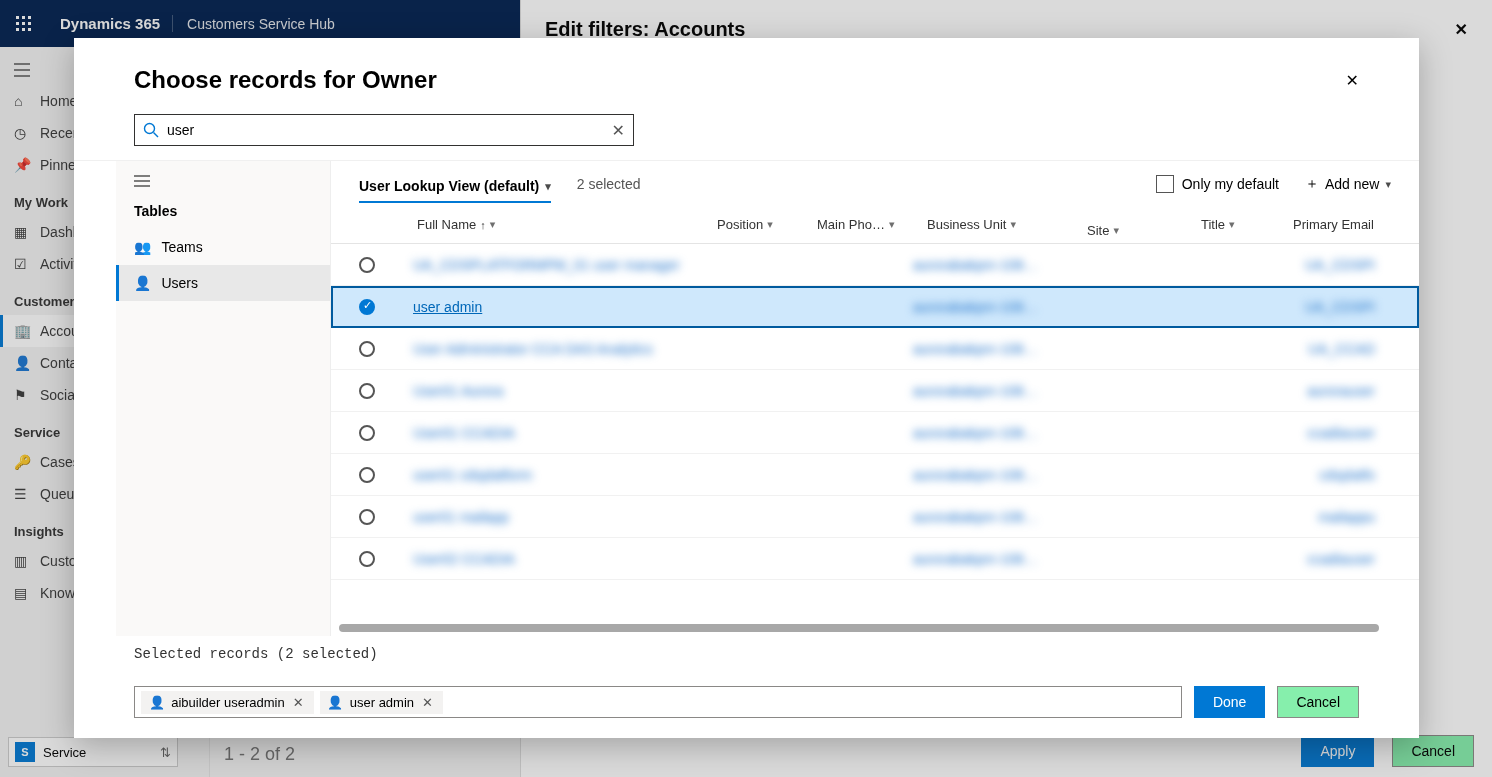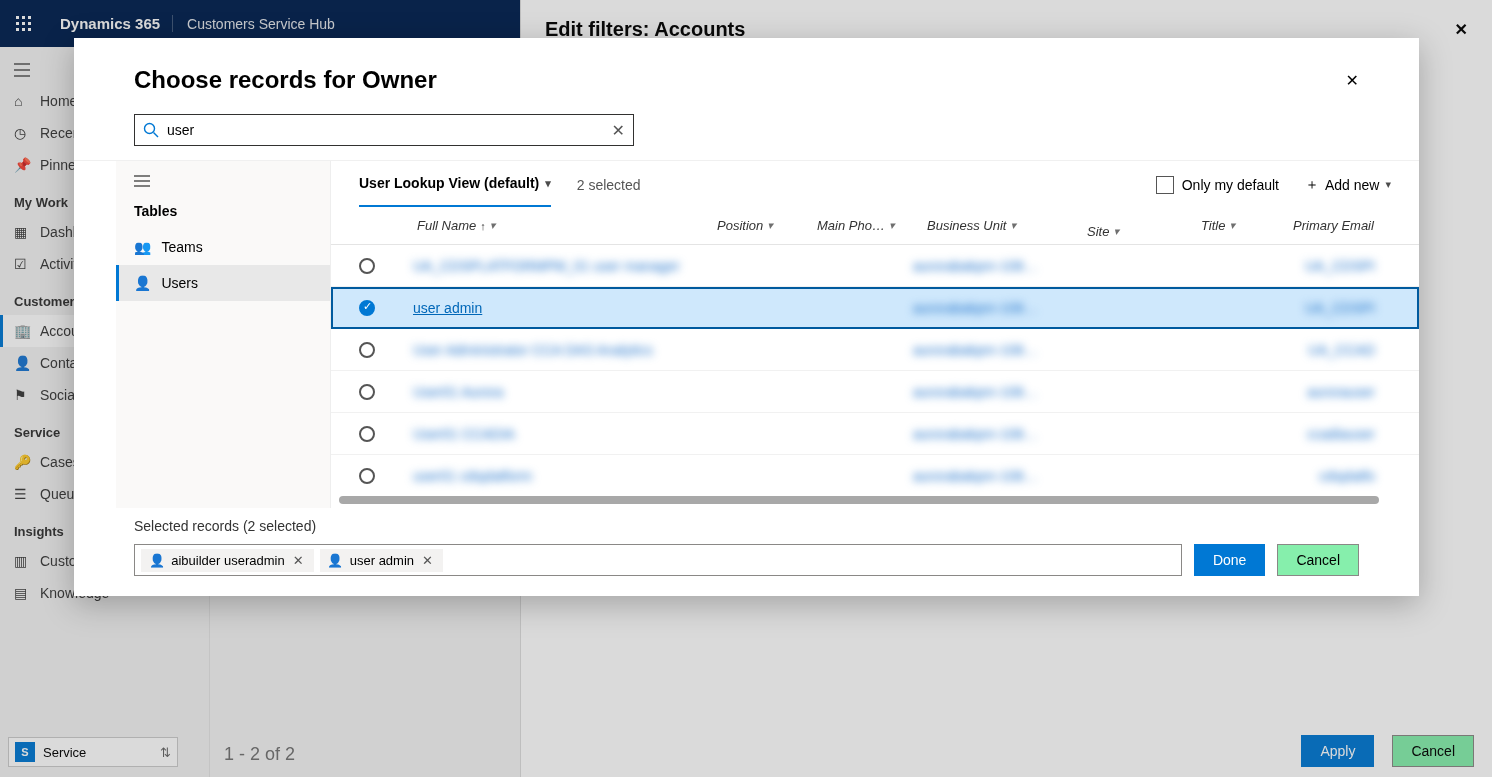--- a/index.html
+++ b/index.html
@@ -29,56 +29,56 @@
 .filter-panel .fp-head { padding: 18px 24px; font-size: 20px; font-weight: 700; display: flex; align-items: center; }
 .filter-panel .fp-close { margin-left: auto; font-size: 16px; cursor: pointer; }
 .filter-panel .fp-foot { position: absolute; bottom: 10px; right: 18px; display: flex; gap: 18px; }
 .btn { border: 1px solid #8a8886; background: #86efac; padding: 7px 18px; font-size: 14px; cursor: pointer; }
 .btn.primary { background: #0078d4; border-color: #0078d4; color: #fff; }
 
 
 .overlay { position: absolute; inset: 0; background: rgba(50,50,50,0.18); }
 
 
-.modal { position: absolute; left: 74px; top: 38px; width: 1345px; height: 558px; background: #fff; box-shadow: 0 8px 30px rgba(0,0,0,.25); display: flex; flex-direction: column; overflow: hidden; }
+.modal { position: absolute; left: 74px; top: 38px; width: 1345px; height: 700px; background: #fff; box-shadow: 0 8px 30px rgba(0,0,0,.25); display: flex; flex-direction: column; overflow: hidden; }
 .modal-head { padding: 28px 60px 12px 60px; display: flex; align-items: center; }
 .modal-title { font-size: 24px; font-weight: 600; }
 .modal-close { margin-left: auto; cursor: pointer; }
 
 .search-box { margin: 8px 60px 14px; width: 500px; height: 32px; border: 1px solid #323130; display: flex; align-items: center; padding: 0 8px; gap: 8px; }
 .search-box input { border: none; outline: none; flex: 1; font-size: 14px; }
 .search-box .sclear { cursor: pointer; color: #555; }
 
 .modal-body { display: flex; flex: 1; overflow: hidden; border-top: 1px solid #f0f0f0; }
 
 .tables-side { width: 215px; background: #faf9f8; border-right: 1px solid #eee; padding: 8px 0; margin-left: 42px; }
 .tables-side .thd { padding: 6px 18px; }
 .tables-side .tlabel { font-weight: 600; font-size: 14px; padding: 10px 18px; }
 .tables-side .tbl-item { display: flex; align-items: center; gap: 10px; padding: 10px 18px; font-size: 14px; cursor: pointer; }
 .tables-side .tbl-item.active { background: #e8e8e8; border-left: 3px solid #0078d4; padding-left: 15px; }
 
 .grid-area { flex: 1; display: flex; flex-direction: column; overflow: hidden; }
 .grid-toolbar { display: flex; align-items: center; padding: 14px 28px 0; gap: 26px; font-size: 14px; }
-.view-picker { font-weight: 600; padding-bottom: 14px; border-bottom: 2px solid #0078d4; display: flex; align-items: center; gap: 6px; cursor: pointer; justify-content: space-between; }
+.view-picker { font-weight: 600; padding-bottom: 7px; border-bottom: 2px solid #0078d4; display: flex; align-items: center; gap: 6px; cursor: pointer; justify-content: space-between; }
 .selcount { color: #555; padding-bottom: 13px; }
 .tb-spacer { flex: 1; }
 .chk-label { display: flex; align-items: center; gap: 8px; padding-bottom: 13px; cursor: pointer; }
 .chk-box { width: 18px; height: 18px; border: 1px solid #555; }
 .add-new { display: flex; align-items: center; gap: 6px; padding-bottom: 13px; cursor: pointer; }
 
 .grid-head { display: flex; padding: 0 4px; border-bottom: 1px solid #e4e4e4; font-size: 13px; color: #333; height: 38px; align-items: center; }
 .col-sel { width: 72px; }
 .col-name { width: 300px; }
 .col-pos { width: 100px; }
 .col-phone { width: 110px; }
 .col-bu { width: 160px; }
 .col-site { width: 114px; margin-top: 12px; }
 .col-title { width: 92px; }
 .col-email { width: 96px; text-align: right; }
-.gh { display: flex; align-items: center; gap: 4px; padding-left: 10px; cursor: pointer; font-style: italic; }
+.gh { display: flex; align-items: center; gap: 4px; padding-left: 10px; cursor: pointer; }
 .sort-ico { font-size: 11px; }
 .chev { font-size: 11px; opacity: .7; }
 
 .grid-rows { flex: 1; overflow-y: auto; }
 .grid-row { display: flex; height: 42px; align-items: center; border-bottom: 1px solid #f1f1f1; font-size: 14px; }
 .grid-row.selected { background: #cfe8fc; outline: 2px solid #005a9e; outline-offset: -2px; }
 .row-sel { width: 72px; display: flex; justify-content: center; }
 .circle { width: 16px; height: 16px; border: 2px solid #555; border-radius: 50%; }
 .circle.checked { background: #0078d4; border-color: #0078d4; position: relative; }
 .circle.checked::after { content: "✓"; color: #fff; font-size: 11px; position: absolute; top: -2px; left: 2px; }
@@ -87,21 +87,21 @@
 .row-pos { width: 100px; }
 .row-phone { width: 110px; }
 .row-bu { width: 160px; color: #1a6fc9; }
 .row-site { width: 114px; }
 .row-title { width: 92px; }
 .row-email { width: 96px; color: #1a6fc9; text-align: right; }
 
 .hscroll { height: 8px; background: #a8a8a8; margin: 2px 40px 4px 8px; border-radius: 4px; }
 
 .modal-foot { padding: 10px 60px 20px; }
-.sel-label { font-size: 14px; color: #333; margin-bottom: 10px; }
+.sel-label { font-size: 14px; color: #333; margin-bottom: 24px; font-family: Liberation Mono, monospace; }
 .sel-row { display: flex; gap: 12px; align-items: center; }
 .chips { flex: 1; min-height: 32px; border: 1px solid #8a8886; display: flex; align-items: center; gap: 6px; padding: 2px 6px; }
 .chip { display: inline-flex; align-items: center; gap: 6px; background: #f3f2f1; padding: 4px 8px; font-size: 13px; }
 .chip .x { cursor: pointer; color: #555; padding: 0 2px; }
 
 
 .pager { position: absolute; left: 224px; bottom: 12px; font-size: 18px; color: #737373; }
 
 svg { display: block; }
 </style>

